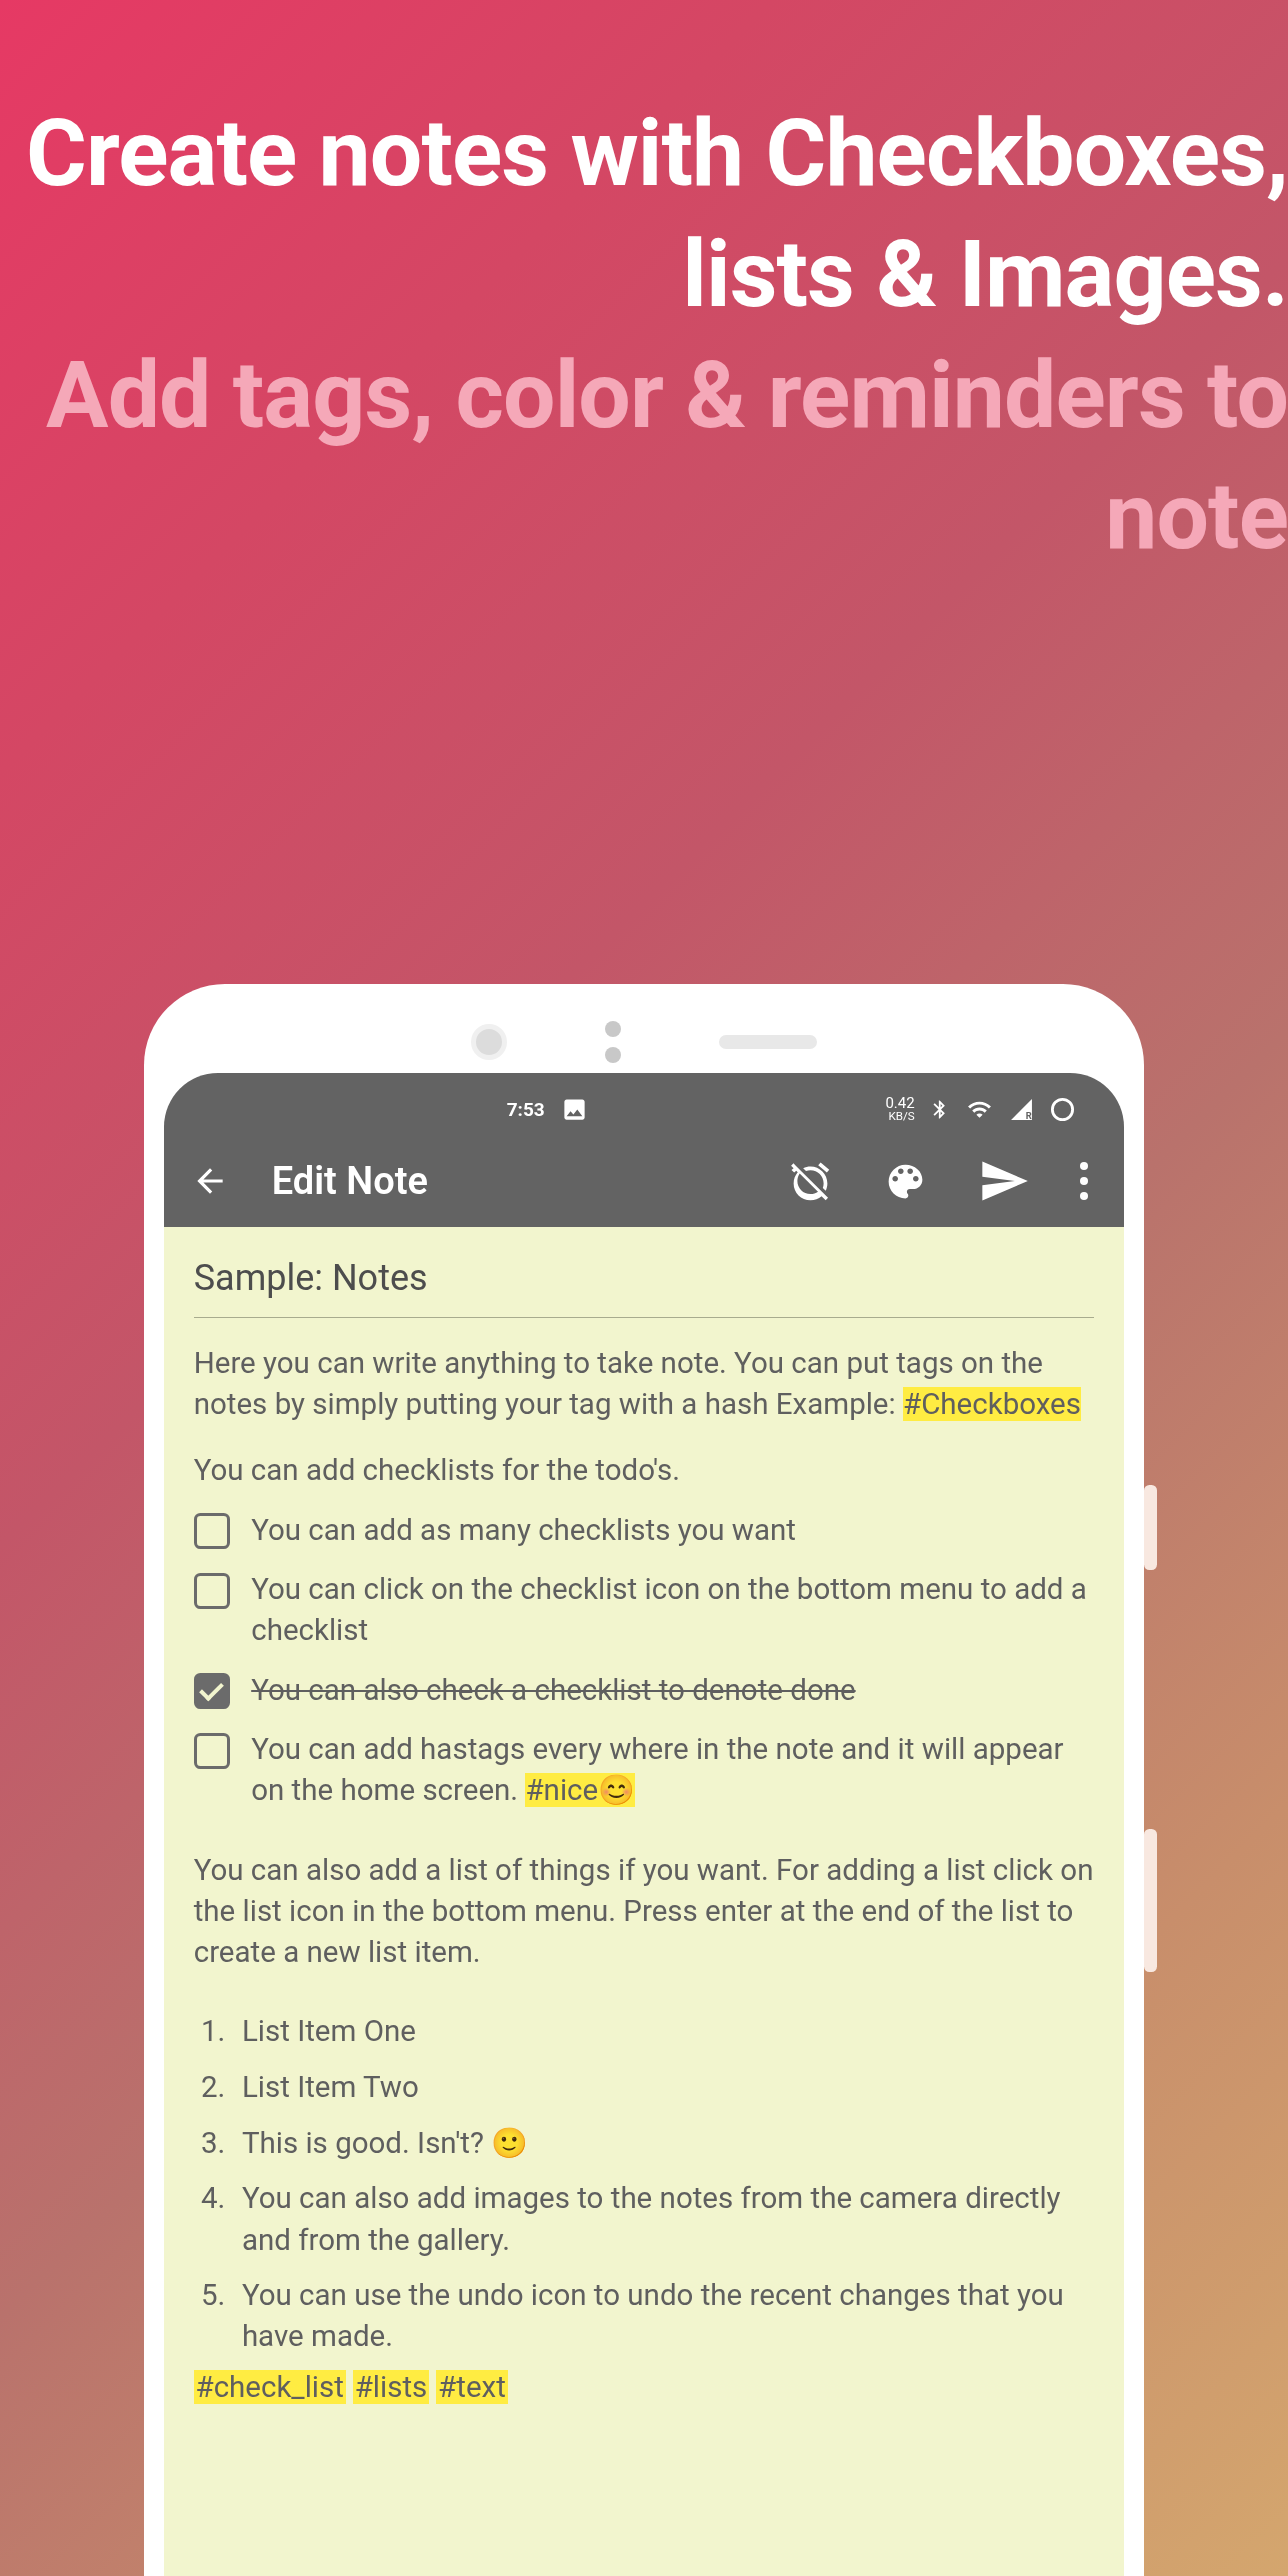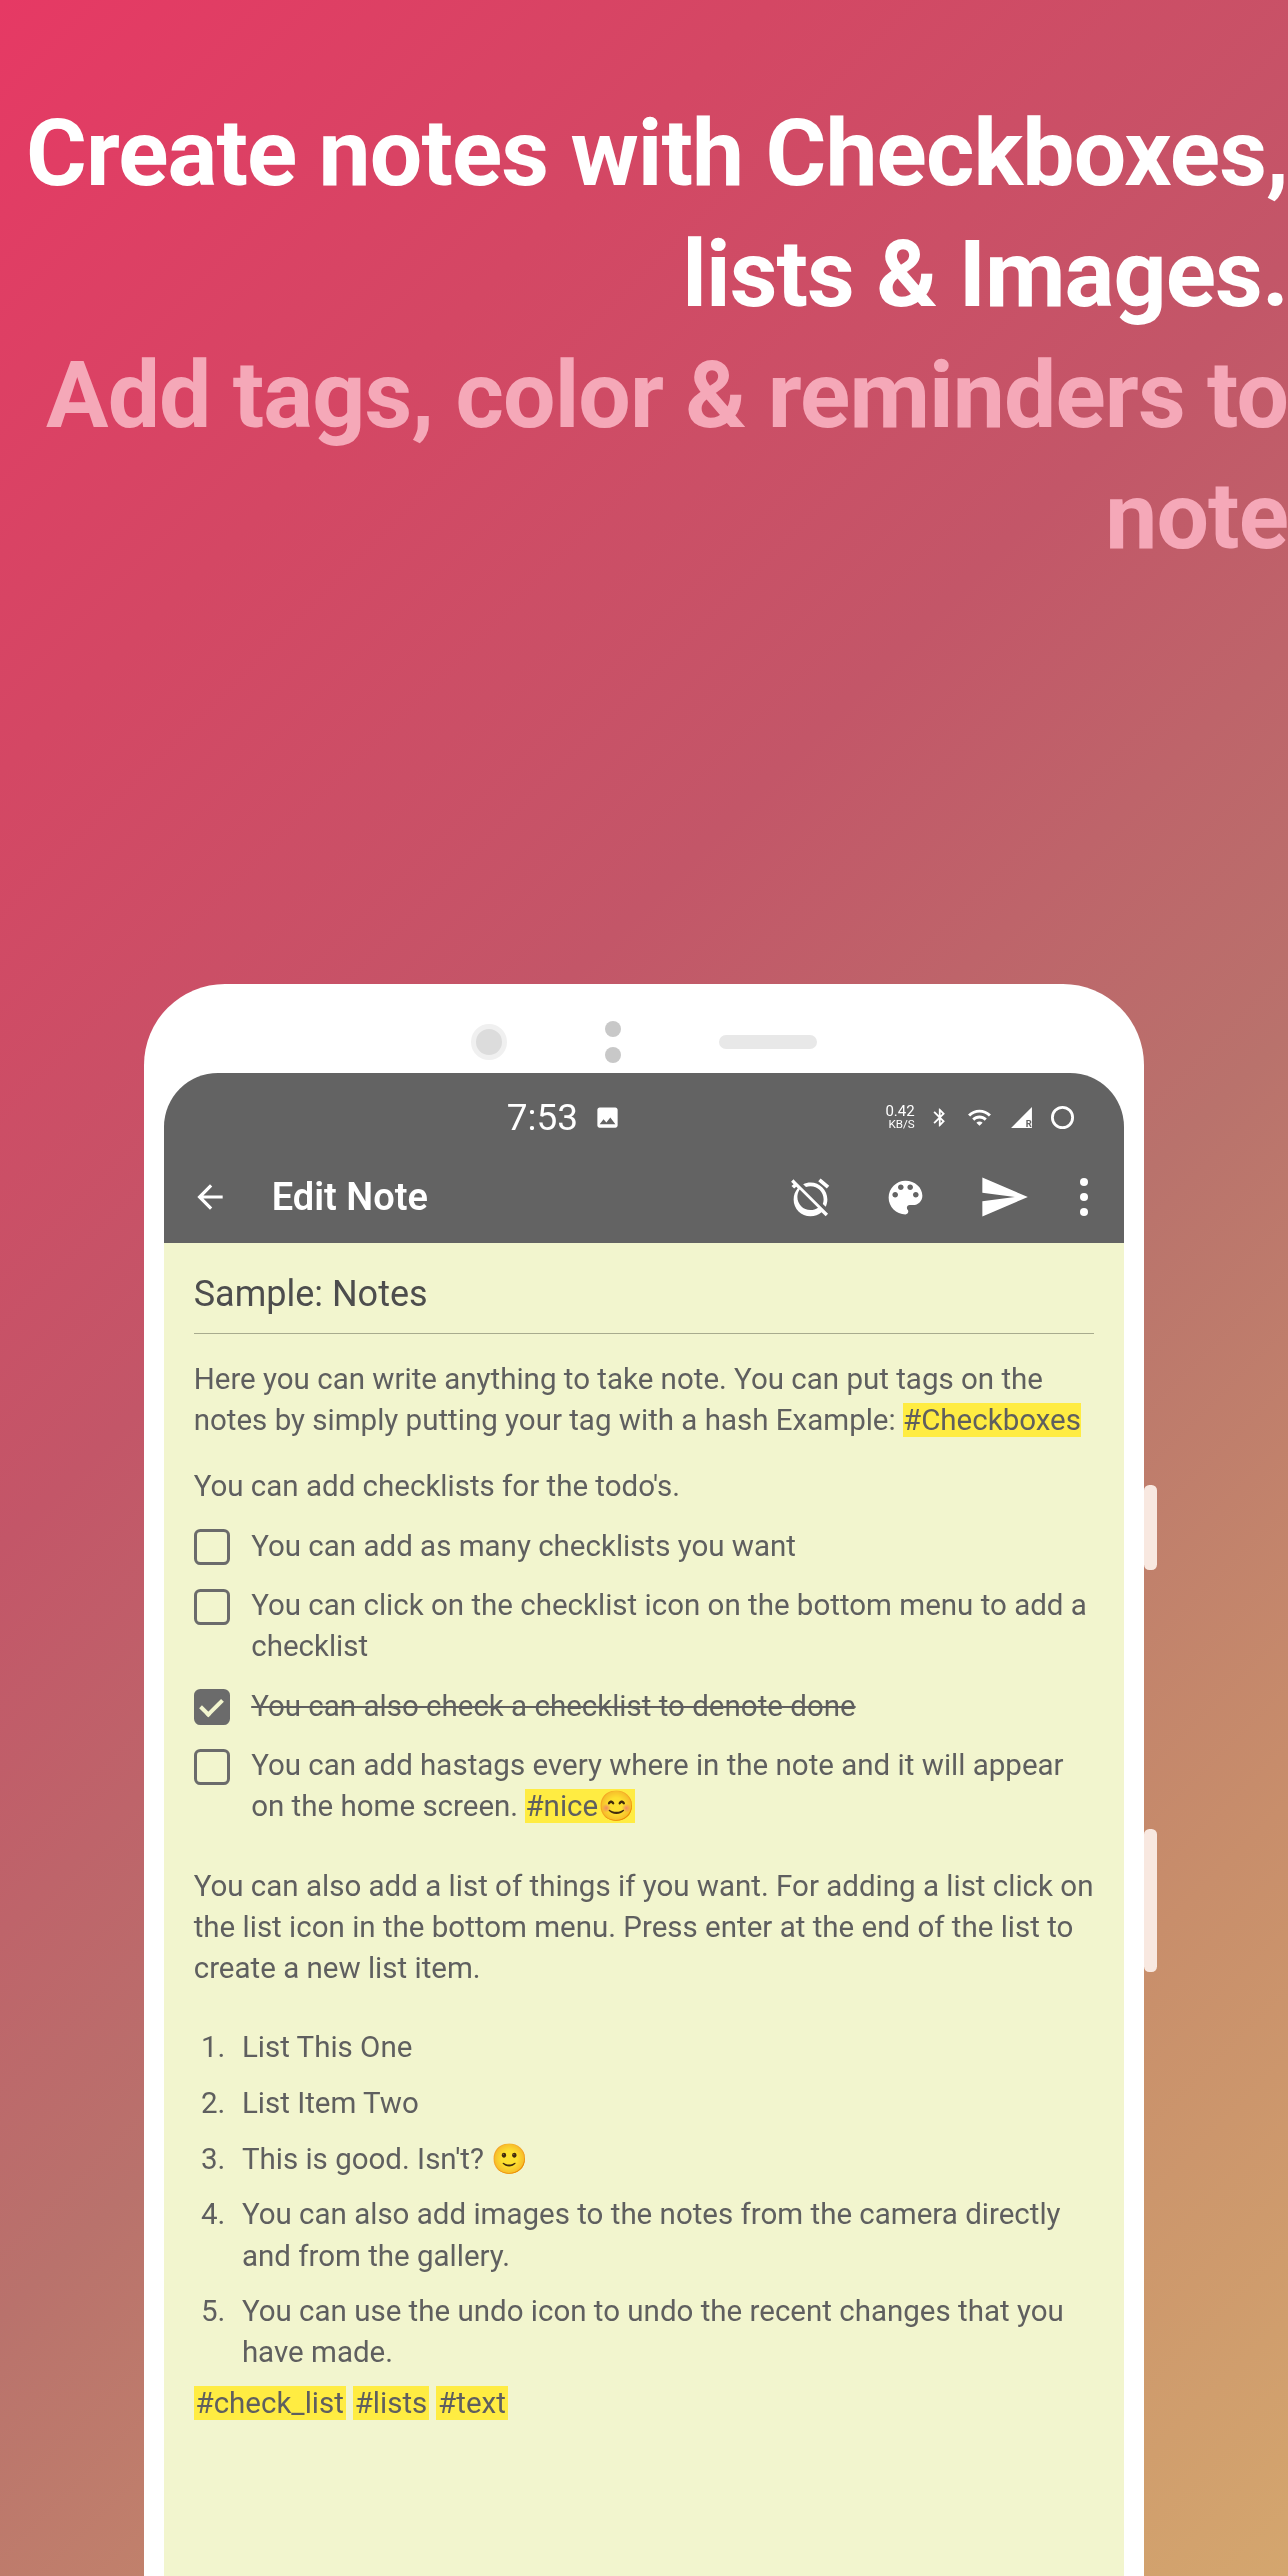--- a/index.html
+++ b/index.html
@@ -84,22 +84,22 @@
   padding: 23px 48px 12.5px;
   color: #ffffff;
 }
 .status-left {
   display: flex;
   align-items: center;
   gap: 16px;
   margin-left: 295px;
 }
 .status-time {
-  font-size: 37px;
-  font-weight: 400;
+  font-size: 19px;
+  font-weight: 700;
 }
 .status-right {
   display: flex;
   align-items: center;
   gap: 14.3px;
   font-size: 23px;
 }
 .kbs {
   font-size: 15px;
   line-height: 1;
@@ -335,21 +335,21 @@
             <span>You can add hastags every where in the note and it will appear on the home screen. </span><span class="hl">#nice😊</span>
           </div>
         </div>
       </div>
 
       <div class="note-para" style="margin-top:38px">You can also add a list of things if you want. For adding a list click on the list icon in the bottom menu. Press enter at the end of the list to create a new list item.</div>
 
       <div class="ol">
         <div class="ol-item">
             <span class="ol-num">1.</span>
-            <span>List This One</span>
+            <span>List Item One</span>
           </div>
         <div class="ol-item">
             <span class="ol-num">2.</span>
             <span>List Item Two</span>
           </div>
         <div class="ol-item">
             <span class="ol-num">3.</span>
             <span>This is good. Isn't? 🙂</span>
           </div>
         <div class="ol-item">

